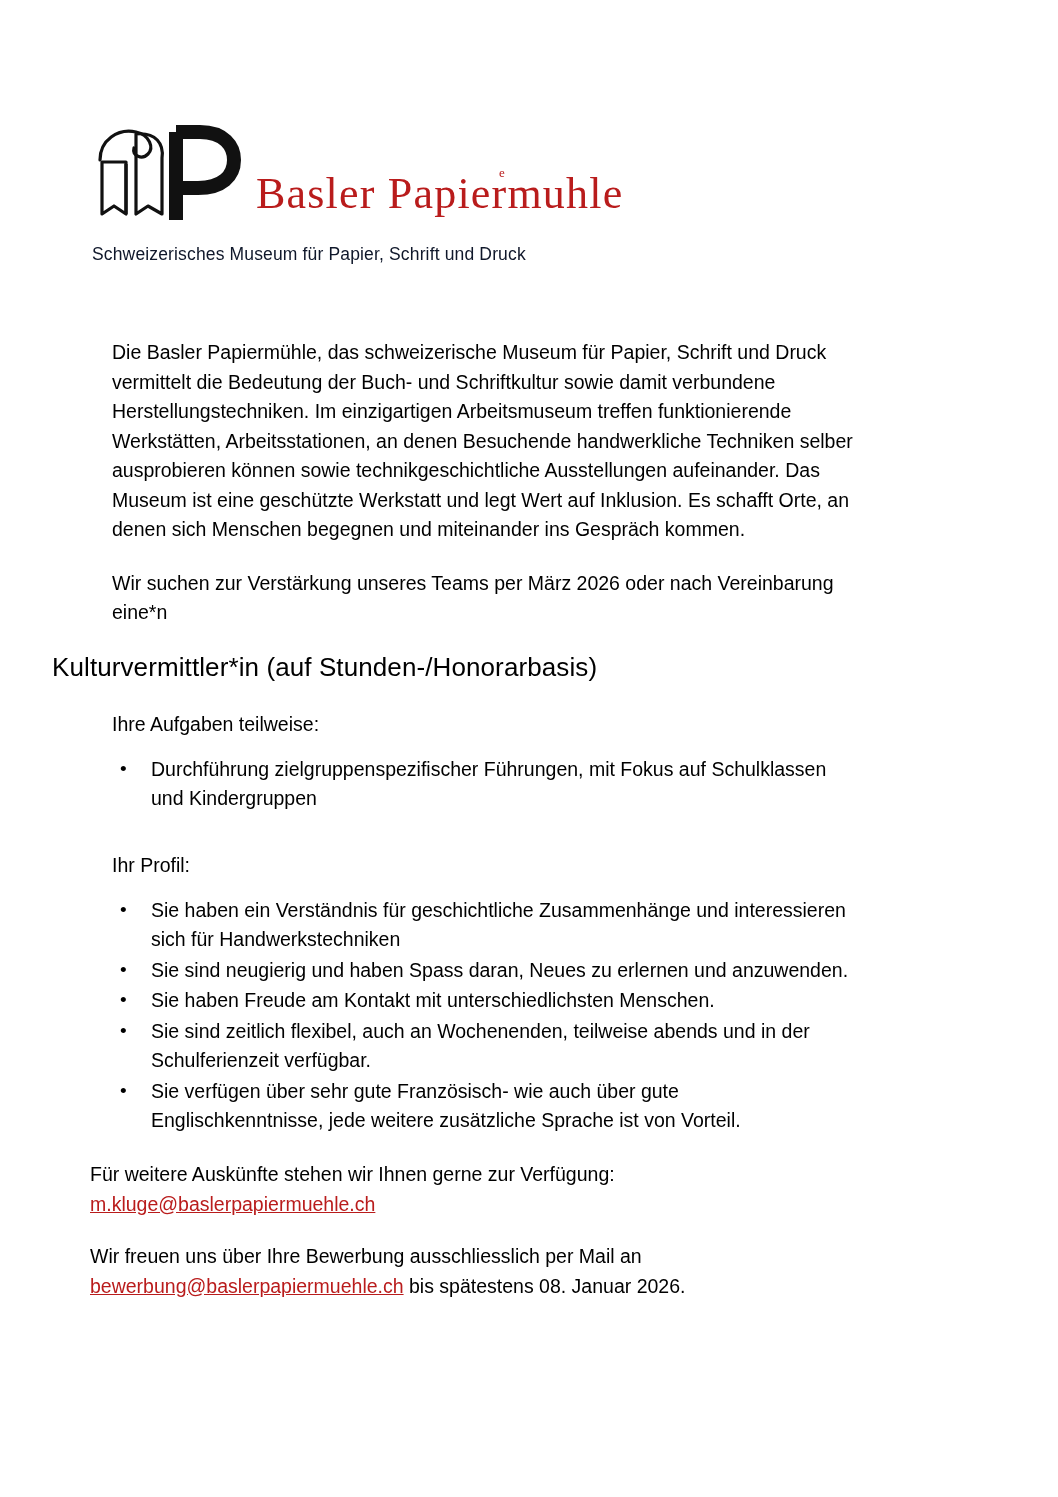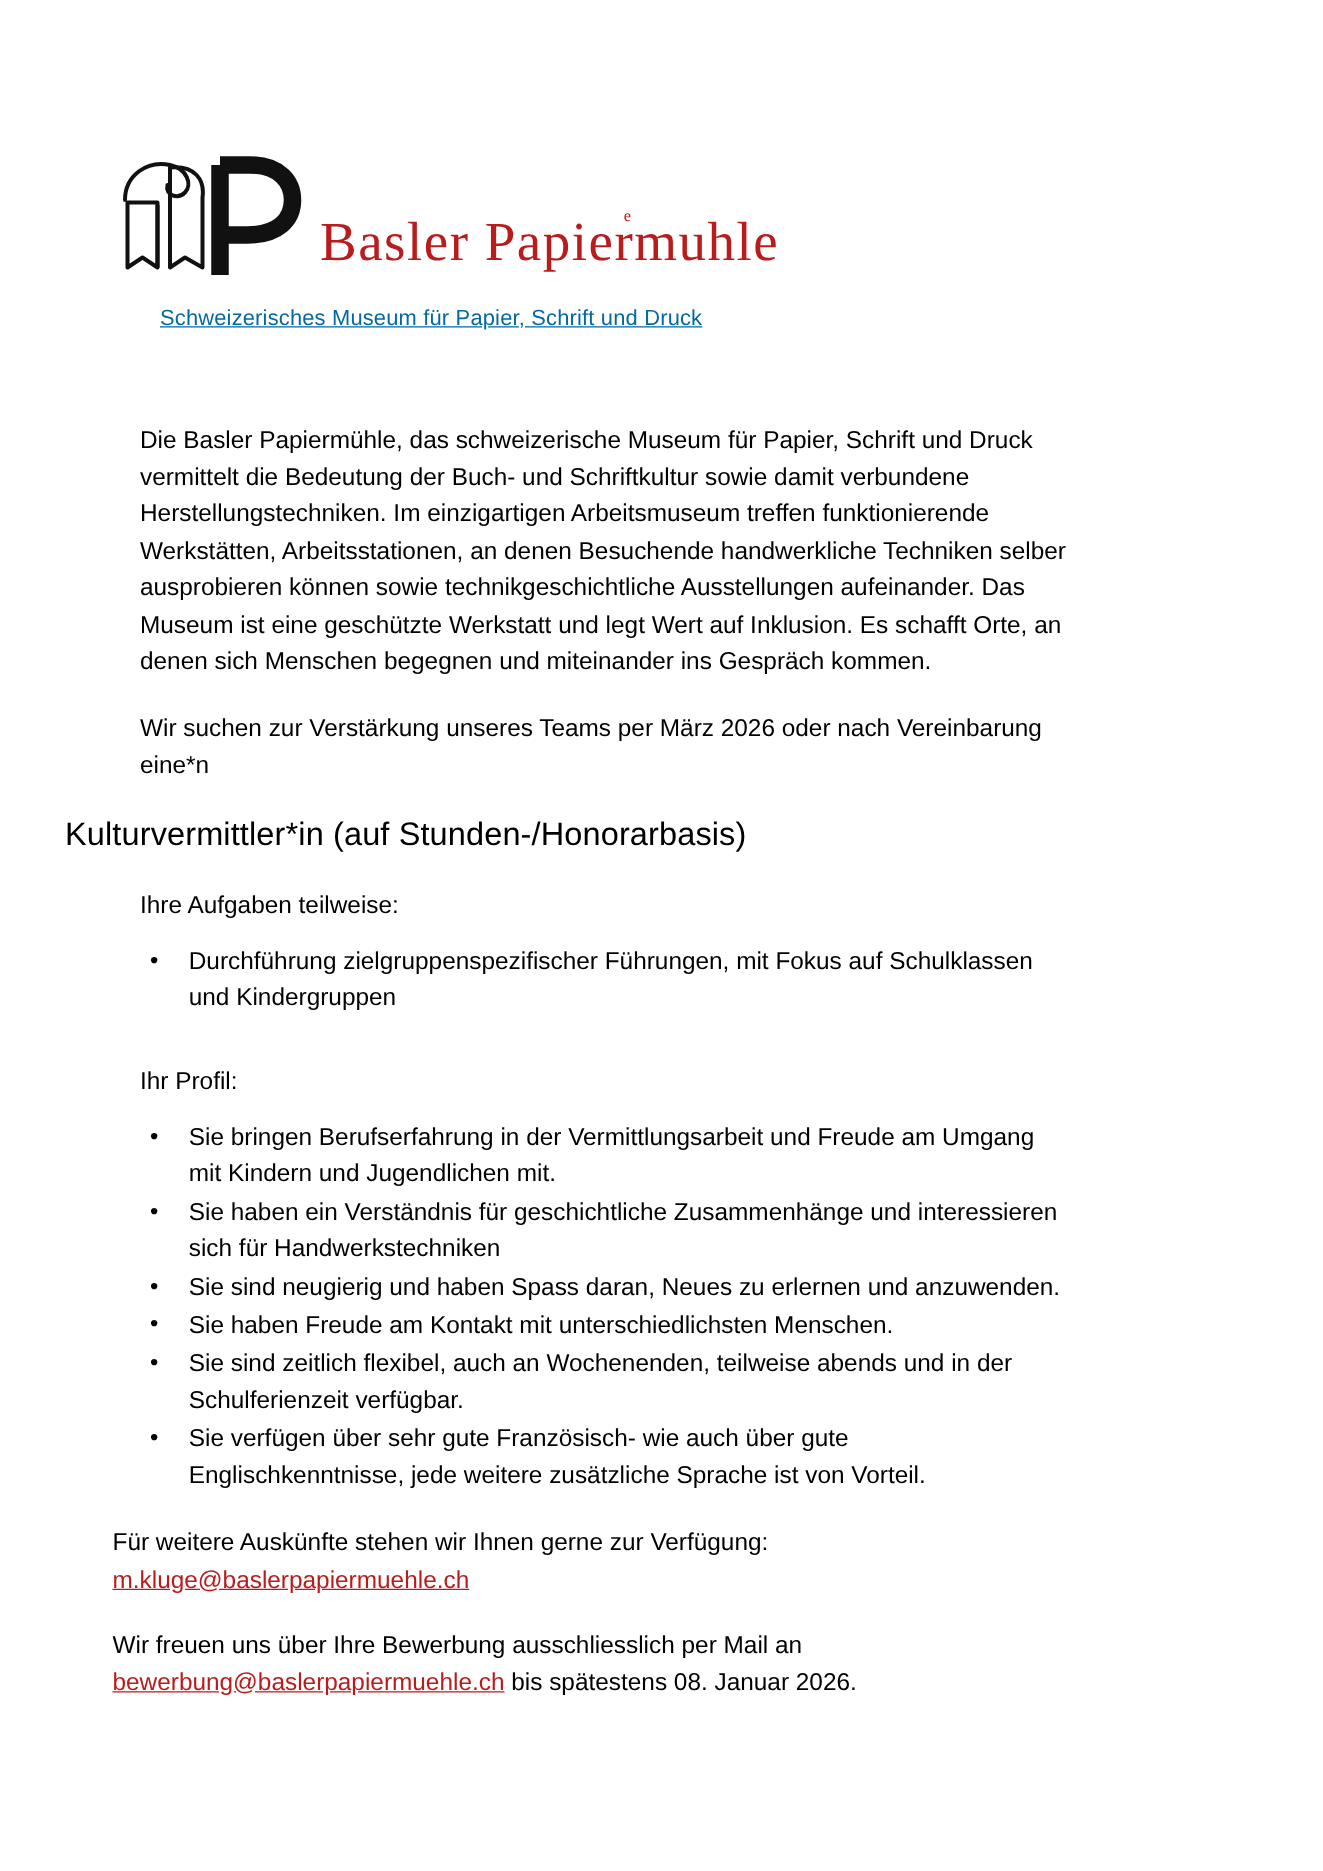--- a/index.html
+++ b/index.html
@@ -53,26 +53,24 @@
   }
   .umlaut-e {
     position: absolute;
     font-size: 13px;
     font-family: "Liberation Serif", serif;
     left: 243px;
     top: -6px;
   }
   .logo-subtitle {
     margin-top: 16px;
-    margin-left: 36px;
     font-family: "Liberation Sans", sans-serif;
     font-size: 17.5px;
-    color: #0369a1;
+    color: #0f172a;
     letter-spacing: 0.15px;
-    text-decoration: underline;
   }
 
   
   .content {
     position: absolute;
     left: 0;
     top: 338px;
     width: 957px;
   }
   p, ul, h1 {
@@ -187,21 +185,20 @@
 
     <ul class="bullets">
       <li>Durchführung zielgruppenspezifischer Führungen, mit Fokus auf Schulklassen und Kindergruppen</li>
     </ul>
 
     <div class="spacer-lg"></div>
 
     <p class="profile-heading">Ihr Profil:</p>
 
     <ul class="bullets">
-      <li>Sie bringen Berufserfahrung in der Vermittlungsarbeit und Freude am Umgang mit Kindern und Jugendlichen mit.</li>
       <li>Sie haben ein Verständnis für geschichtliche Zusammenhänge und interessieren sich für Handwerkstechniken</li>
       <li>Sie sind neugierig und haben Spass daran, Neues zu erlernen und anzuwenden.</li>
       <li>Sie haben Freude am Kontakt mit unterschiedlichsten Menschen.</li>
       <li>Sie sind zeitlich flexibel, auch an Wochenenden, teilweise abends und in der Schulferienzeit verfügbar.</li>
       <li>Sie verfügen über sehr gute Französisch- wie auch über gute Englischkenntnisse, jede weitere zusätzliche Sprache ist von Vorteil.</li>
     </ul>
 
     <div class="spacer-sm"></div>
 
     <p class="closing">

